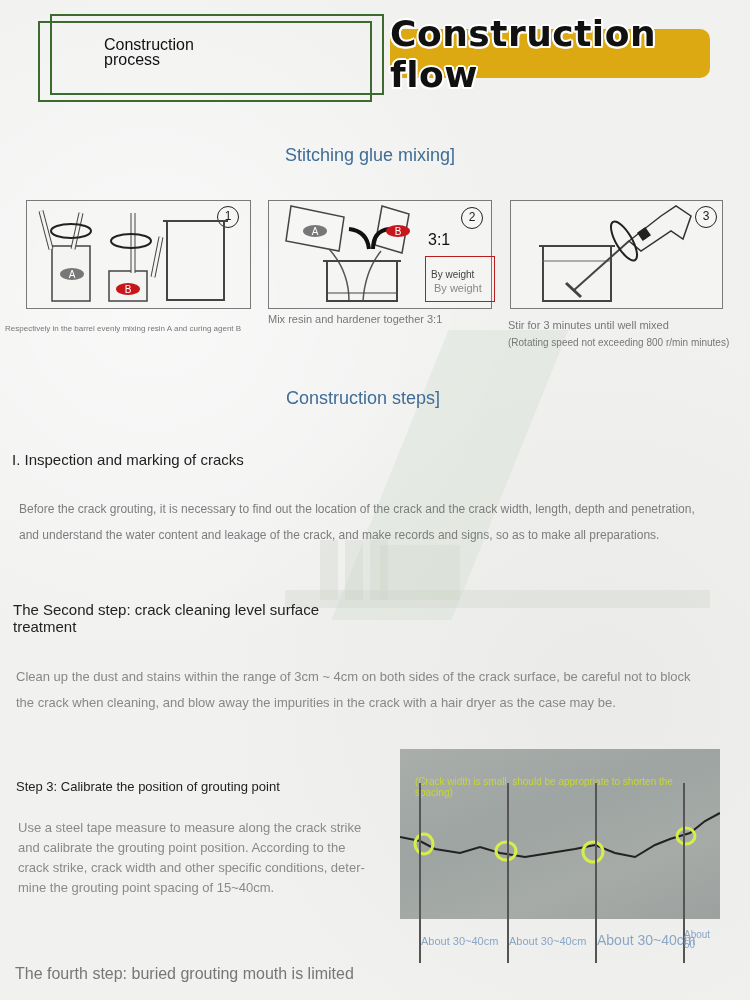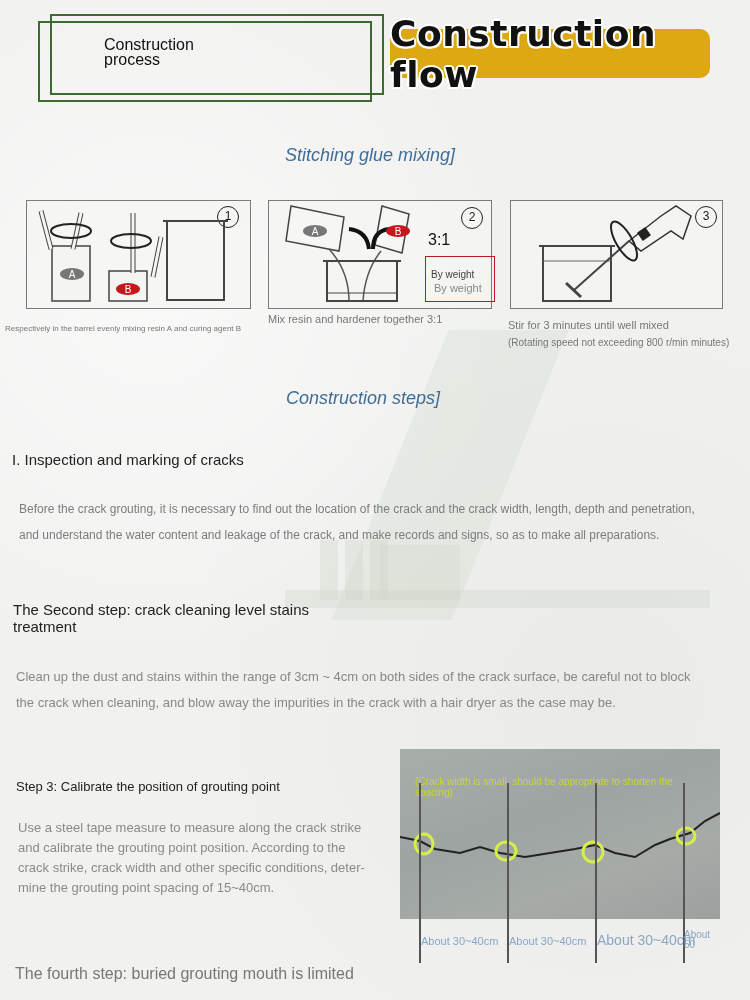--- a/index.html
+++ b/index.html
@@ -26,21 +26,21 @@
   
   .frame1 { left: 50px; top: 14px; width: 334px; height: 81px; border: 2px solid #3d6b2f; }
   .frame2 { left: 38px; top: 21px; width: 334px; height: 81px; border: 2px solid #3d6b2f; }
   .hdr-text { left: 104px; top: 37px; font-size: 16px; line-height: 15px; color: #111; }
   .pill { left: 390px; top: 29px; width: 320px; height: 49px; background: #dca912; border-radius: 10px;
     display: flex; align-items: center; justify-content: center; }
   .pill span { font-family: "DejaVu Sans", sans-serif; font-weight: bold; font-size: 36px; color: #111;
     letter-spacing: 0.5px;
     text-shadow: 2px 0 #fff, -2px 0 #fff, 0 2px #fff, 0 -2px #fff, 1.5px 1.5px #fff, -1.5px -1.5px #fff, 1.5px -1.5px #fff, -1.5px 1.5px #fff; }
 
-  .section-title { font-size: 18px; color: #3f6d96; font-style: italic; }
+  .section-title { font-size: 18px; color: #3f6d96; }
   .t1 { left: 0; width: 740px; text-align: center; top: 145px; }
   .t2 { left: 0; width: 726px; text-align: center; top: 380px; margin-top: 8px; }
 
   
   .panel { border: 1px solid #7a7a7a; background: rgba(245,245,243,0.7); }
   .num { position: absolute; width: 22px; height: 22px; border: 1.5px solid #222; border-radius: 50%;
     font-size: 12px; text-align: center; line-height: 19px; color: #222; background: #f6f6f4; }
   .cap { font-size: 11px; color: #777; }
   .cap-sm { font-size: 8px; color: #777; }
 
@@ -142,21 +142,21 @@
 
 <div class="abs section-title t2">Construction steps]</div>
 
 <div class="abs heading" style="left:12px;top:451px">I. Inspection and marking of cracks</div>
 <div class="abs para" style="left:19px;top:496px">
   <div>Before the crack grouting, it is necessary to find out the location of the crack and the crack width, length, depth and penetration,</div>
   <div>and understand the water content and leakage of the crack, and make records and signs, so as to make all preparations.</div>
 </div>
 
 <div class="abs heading" style="left:13px;top:601px;line-height:17px">
-  <div>The Second step: crack cleaning level stains</div>
+  <div>The Second step: crack cleaning level surface</div>
   <div>treatment</div>
 </div>
 <div class="abs para2" style="left:16px;top:664px">
   <div>Clean up the dust and stains within the range of 3cm ~ 4cm on both sides of the crack surface, be careful not to block</div>
   <div>the crack when cleaning, and blow away the impurities in the crack with a hair dryer as the case may be.</div>
 </div>
 
 <div class="abs" style="left:16px;top:779px;font-size:13px;color:#222">Step 3: Calibrate the position of grouting point</div>
 <div class="abs para3" style="left:18px;top:818px">
   <div>Use a steel tape measure to measure along the crack strike</div>

